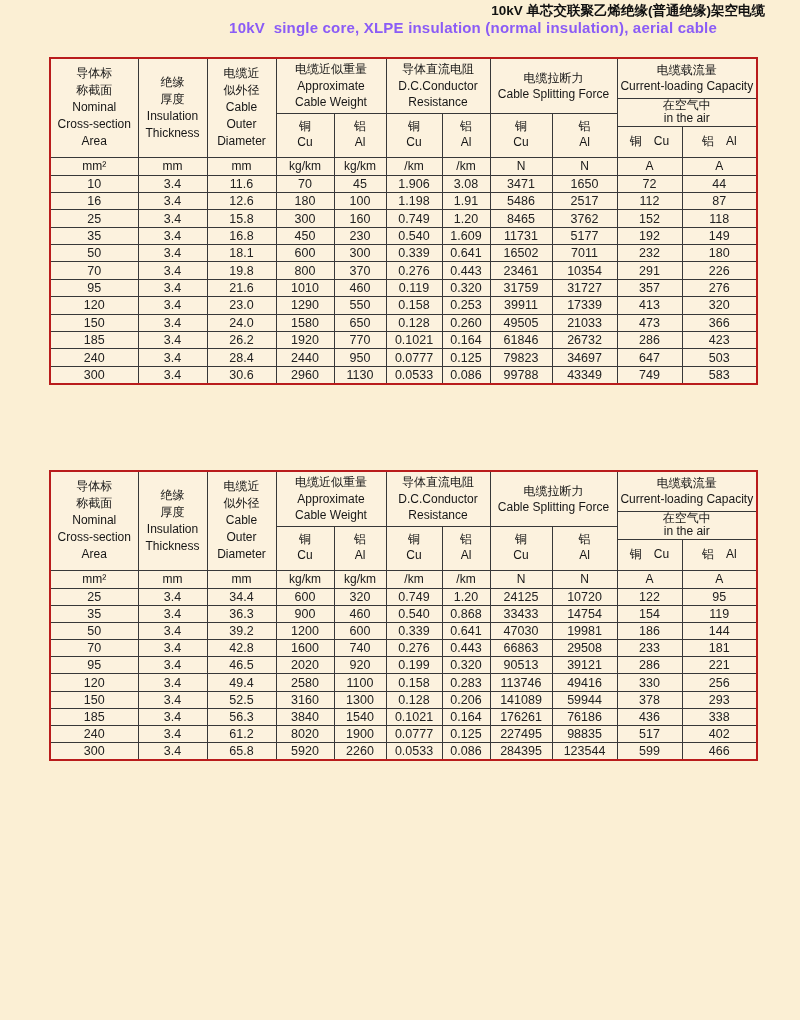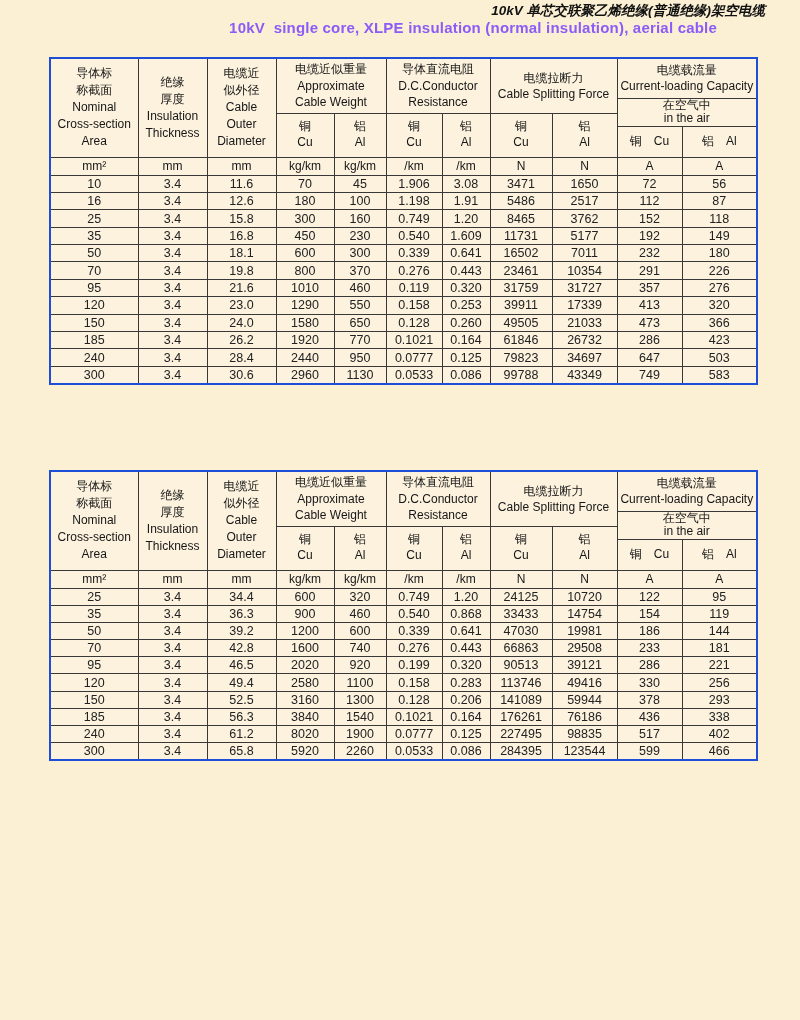--- a/index.html
+++ b/index.html
@@ -11,21 +11,20 @@
     font-family: "Liberation Sans", sans-serif;
     color: #1b1b1b;
     overflow: hidden;
   }
   .title-zh {
     position: absolute;
     font-weight: bold;
     font-size: 13.5px;
     white-space: pre;
     color: #111;
-    font-style: italic;
   }
   .title-en {
     position: absolute;
     font-weight: bold;
     font-size: 15px;
     white-space: pre;
     letter-spacing: 0.2px;
     color: #8b5cf6;
   }
   #t1-zh { top: 2px;   right: 35px; }
@@ -33,21 +32,21 @@
   #t2-zh { top: 408px; right: 80px; }
   #t2-en { top: 426px; right: 82px; }
 
   table.spec-table {
     position: absolute;
     left: 49px;
     border-collapse: collapse;
     table-layout: fixed;
     width: 709px;
     background: #FCF2DE;
-    border: 2px solid #1d4ed8;
+    border: 2px solid #b91c1c;
   }
   #table1 { top: 57px; }
   #table2 { top: 470px; }
 
   .spec-table th, .spec-table td {
     border: 1px solid #383838;
     text-align: center;
     vertical-align: middle;
     padding: 0;
     overflow: hidden;
@@ -165,21 +164,21 @@
           <td>10</td>
           <td>3.4</td>
           <td>11.6</td>
           <td>70</td>
           <td>45</td>
           <td>1.906</td>
           <td>3.08</td>
           <td>3471</td>
           <td>1650</td>
           <td>72</td>
-          <td>56</td>
+          <td>44</td>
         </tr>
         <tr>
           <td>16</td>
           <td>3.4</td>
           <td>12.6</td>
           <td>180</td>
           <td>100</td>
           <td>1.198</td>
           <td>1.91</td>
           <td>5486</td>

